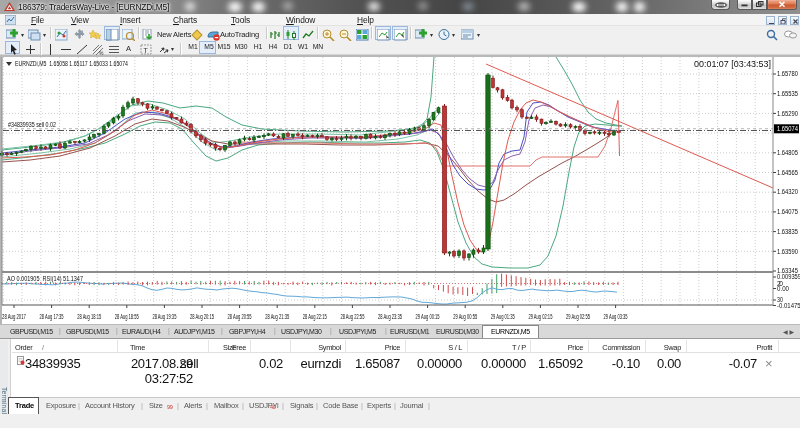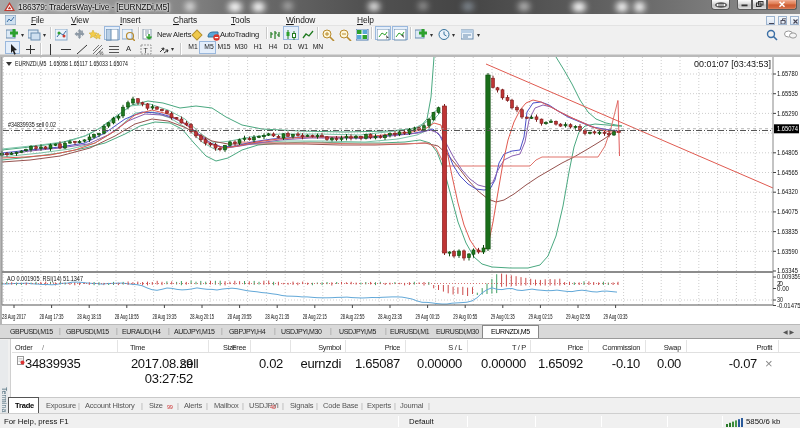--- a/index.html
+++ b/index.html
@@ -927,31 +927,12 @@
 <span style="left:133px;color:#aaa">|</span>
 <span style="left:169px;color:#aaa">|</span>
 <span style="left:198px;color:#aaa">|</span>
 <span style="left:234px;color:#aaa">|</span>
 <span style="left:274px;color:#aaa">|</span>
 <span style="left:308px;color:#aaa">|</span>
 <span style="left:353px;color:#aaa">|</span>
 <span style="left:386px;color:#aaa">|</span>
 <span style="left:420px;color:#aaa">|</span>
     </div>
-<div id="status">
-      <div style="position:absolute;left:4px;top:3px">For Help, press F1</div>
-<div style="position:absolute;left:409px;top:3px">Default</div>
-<div style="position:absolute;left:398px;top:2px;width:1px;height:11px;background:#dcdcdc;border-right:1px solid #fff"></div>
-<div style="position:absolute;left:467px;top:2px;width:1px;height:11px;background:#dcdcdc;border-right:1px solid #fff"></div>
-<div style="position:absolute;left:535px;top:2px;width:1px;height:11px;background:#dcdcdc;border-right:1px solid #fff"></div>
-<div style="position:absolute;left:601px;top:2px;width:1px;height:11px;background:#dcdcdc;border-right:1px solid #fff"></div>
-<div style="position:absolute;left:667px;top:2px;width:1px;height:11px;background:#dcdcdc;border-right:1px solid #fff"></div>
-<div style="position:absolute;left:722px;top:2px;width:1px;height:11px;background:#dcdcdc;border-right:1px solid #fff"></div>
-<svg width="18" height="10" style="position:absolute;left:726px;top:3px">
-        <rect x="0" y="7.0" width="2" height="3.0" fill="#2a7a2a"></rect>
-        <rect x="3" y="5.8" width="2" height="4.2" fill="#2a7a2a"></rect>
-        <rect x="6" y="4.6" width="2" height="5.4" fill="#3a8a3a"></rect>
-        <rect x="9" y="3.4" width="2" height="6.6" fill="#4a9a4a"></rect>
-        <rect x="12" y="2.2" width="2" height="7.8" fill="#2a5a9a"></rect>
-        <rect x="15" y="1.0" width="2" height="9.0" fill="#2a5a9a"></rect>
-      </svg>
-<div style="position:absolute;left:746px;top:3px">5850/6 kb</div>
-    </div>
 </div>
 </body></html>

